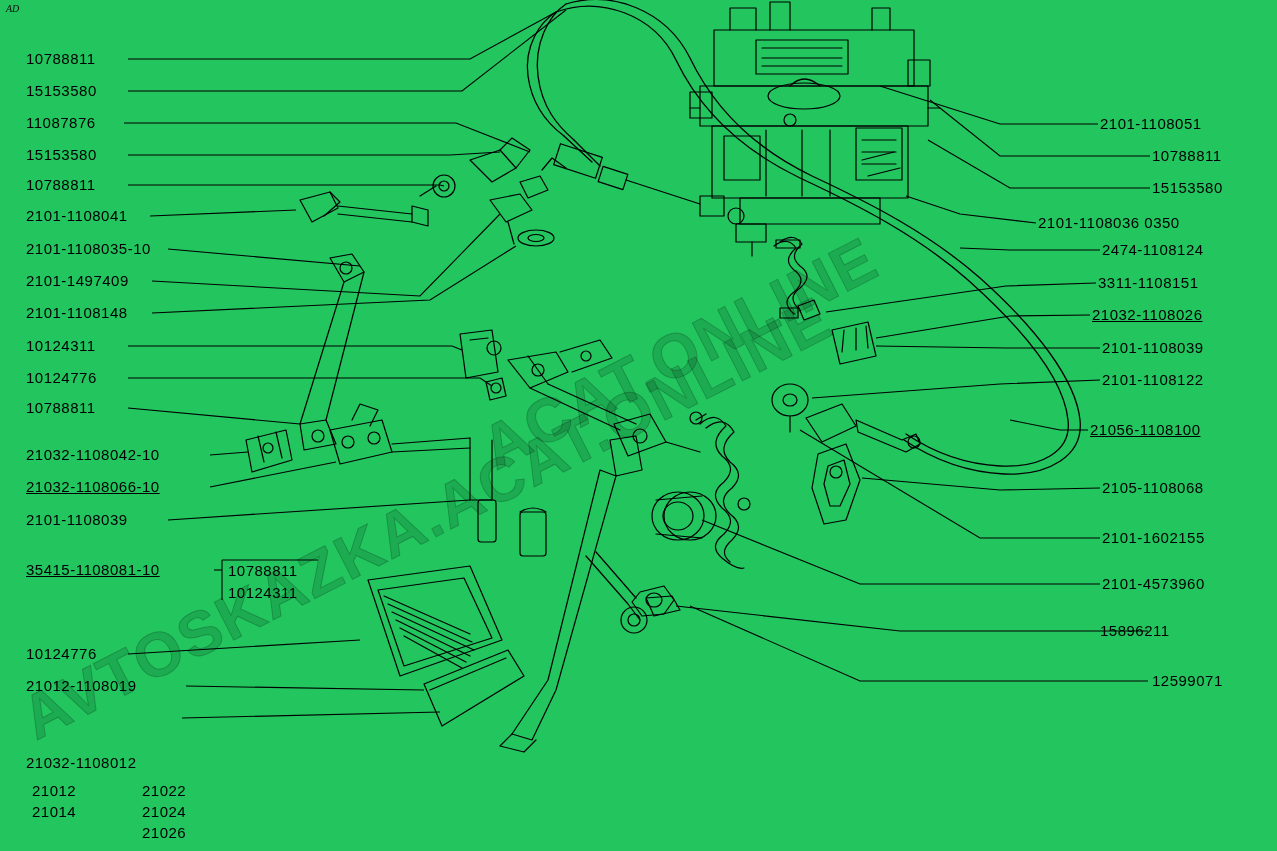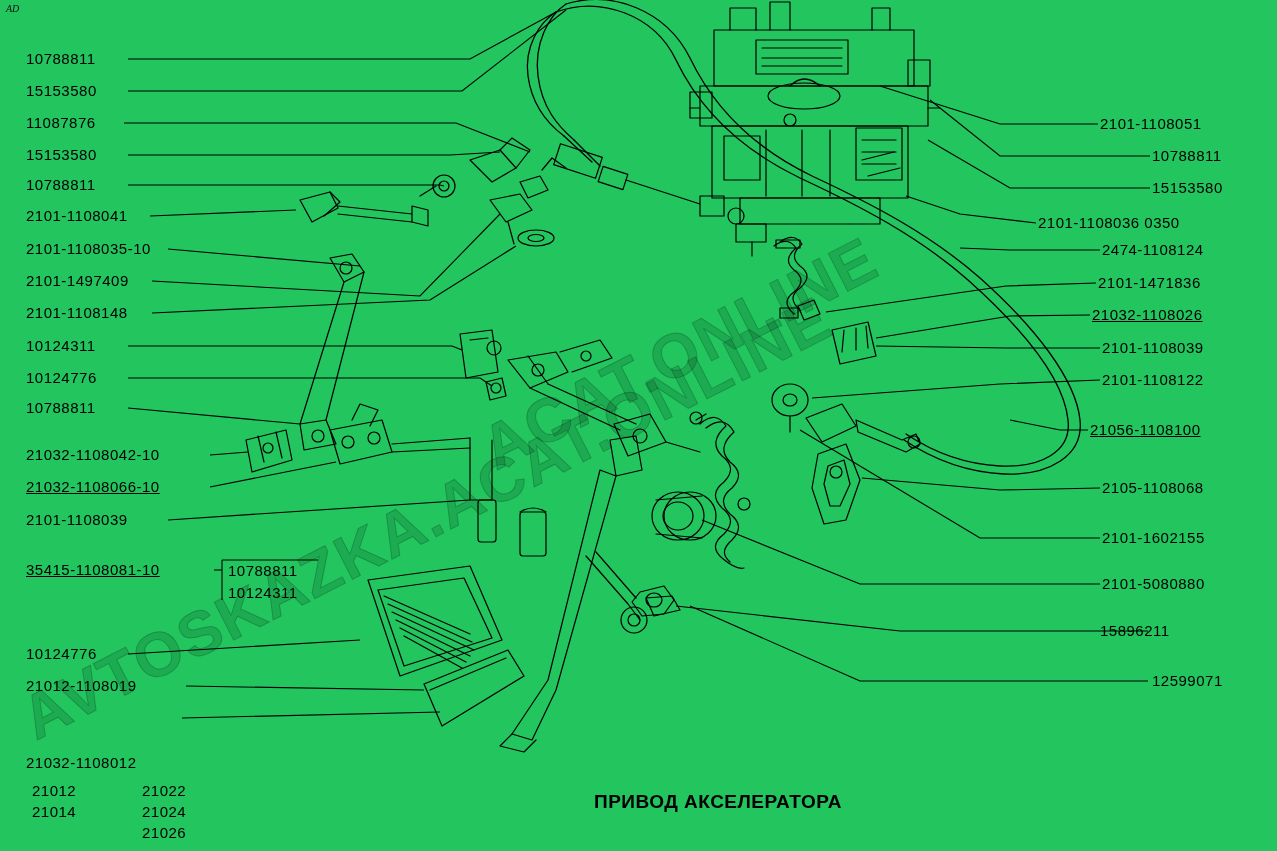--- a/index.html
+++ b/index.html
@@ -333,41 +333,40 @@
   <div class="label left" style="left:26px; top:743px;margin-top:11px;">21032-1108012</div>
 
   <div class="label left" style="left:228px; top:562px;">10788811</div>
   <div class="label left" style="left:228px; top:584px;">10124311</div>
 
   <div class="label left" style="left:1100px; top:115px;">2101-1108051</div>
   <div class="label left" style="left:1152px; top:147px;">10788811</div>
   <div class="label left" style="left:1152px; top:179px;">15153580</div>
   <div class="label left" style="left:1038px; top:214px;">2101-1108036 0350</div>
   <div class="label left" style="left:1102px; top:241px;">2474-1108124</div>
-  <div class="label left" style="left:1098px; top:274px;">2101-1471836</div>
+  <div class="label left" style="left:1098px; top:274px;">3311-1108151</div>
   <div class="label left underline" style="left:1092px; top:306px;">21032-1108026</div>
   <div class="label left" style="left:1102px; top:339px;">2101-1108039</div>
   <div class="label left" style="left:1102px; top:371px;">2101-1108122</div>
   <div class="label left underline" style="left:1090px; top:421px;">21056-1108100</div>
   <div class="label left" style="left:1102px; top:479px;">2105-1108068</div>
   <div class="label left" style="left:1102px; top:529px;">2101-1602155</div>
-  <div class="label left" style="left:1102px; top:575px;">2101-5080880</div>
+  <div class="label left" style="left:1102px; top:575px;">2101-4573960</div>
   <div class="label left" style="left:1100px; top:622px;">15896211</div>
   <div class="label left" style="left:1152px; top:672px;">12599071</div>
 
   <div class="var-col" style="left:32px; top:780px;">
     <div>21012</div>
     <div>21014</div>
   </div>
   <div class="var-col" style="left:142px; top:780px;">
     <div>21022</div>
     <div>21024</div>
     <div>21026</div>
   </div>
 
-  <div class="caption" style="left:594px; top:791px;">ПРИВОД АКСЕЛЕРАТОРА</div>
 
   <div class="watermark">
     <div class="wm-text wm-a">AVTOSKAZKA.ACAT.ONLINE</div>
     <div class="wm-text wm-b">ACAT.ONLINE</div>
   </div>
 
 </div>
 
 </body></html>

